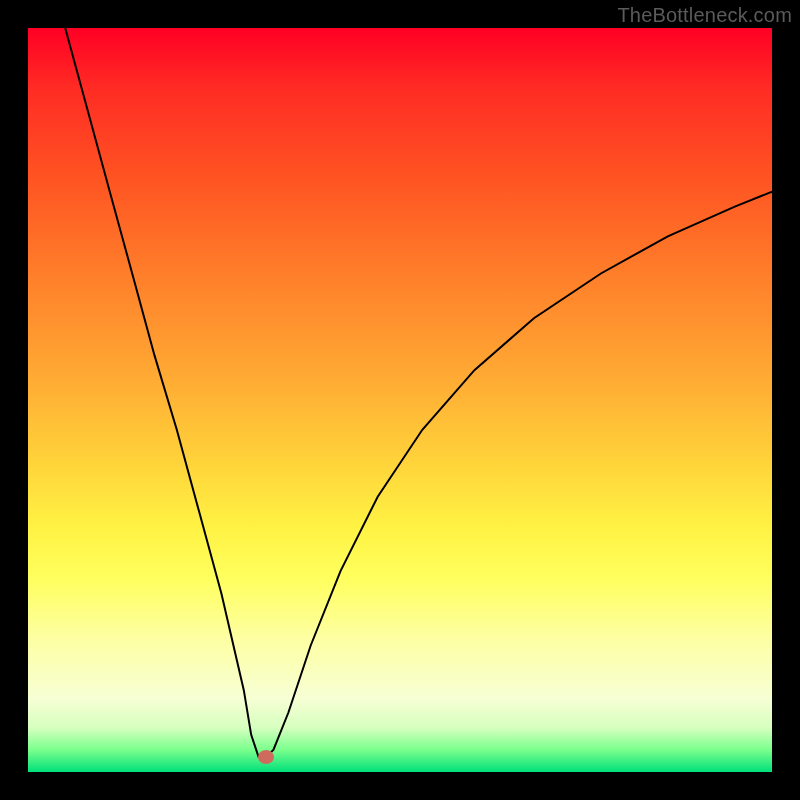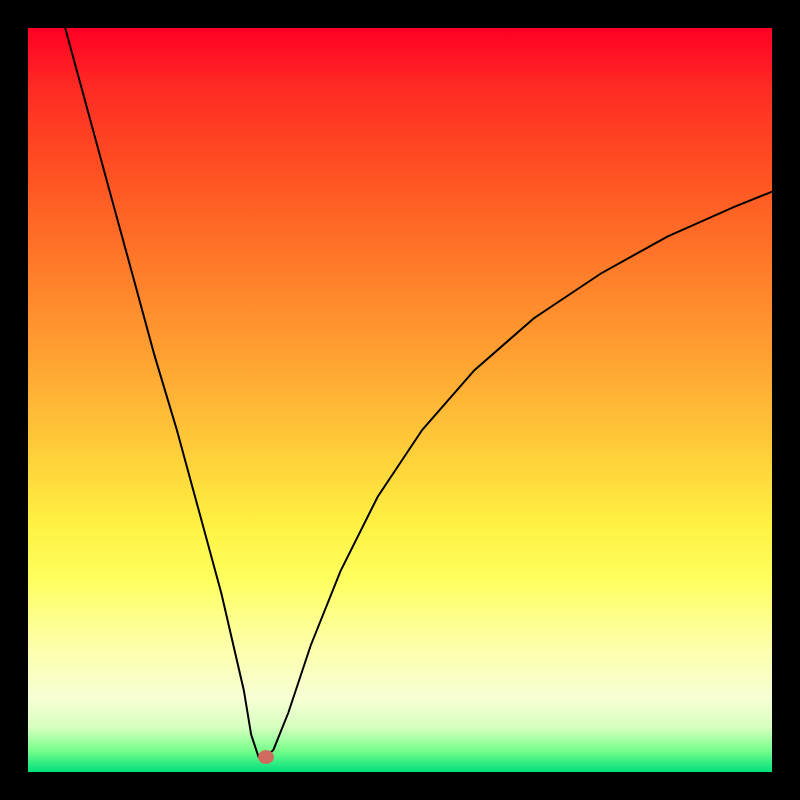--- a/index.html
+++ b/index.html
@@ -66,20 +66,21 @@
     border-radius: 50%;
     background: #cf6a5e;
     z-index: 3;
     transform: translate(-50%, -50%);
   }
 </style>
 </head>
 <body>
 <div class="frame">
 
+  <div class="watermark">TheBottleneck.com</div>
 
   <div class="plot-bg"></div>
 
   <svg class="curve" viewBox="0 0 744 744" preserveAspectRatio="none">
     <path id="curvePath" d="M37.2 0.0 L59.5 81.8 L81.8 163.7 L104.2 245.5 L126.5 327.4 L148.8 401.8 L171.1 483.6 L193.4 565.4 L215.8 662.2 L223.2 706.8 L230.6 729.1 L238.1 729.1 L245.5 721.7 L260.4 684.5 L282.7 617.5 L312.5 543.1 L349.7 468.7 L394.3 401.8 L446.4 342.2 L505.9 290.2 L572.9 245.5 L639.8 208.3 L706.8 178.6 L744.0 163.7" stroke="#000000" stroke-width="2" fill="none"></path>
   </svg>
 
   <div class="dot" id="minDot" style="left: 266.08px; top: 757.12px; background: rgb(207, 106, 94);"></div>
 
 </div>

